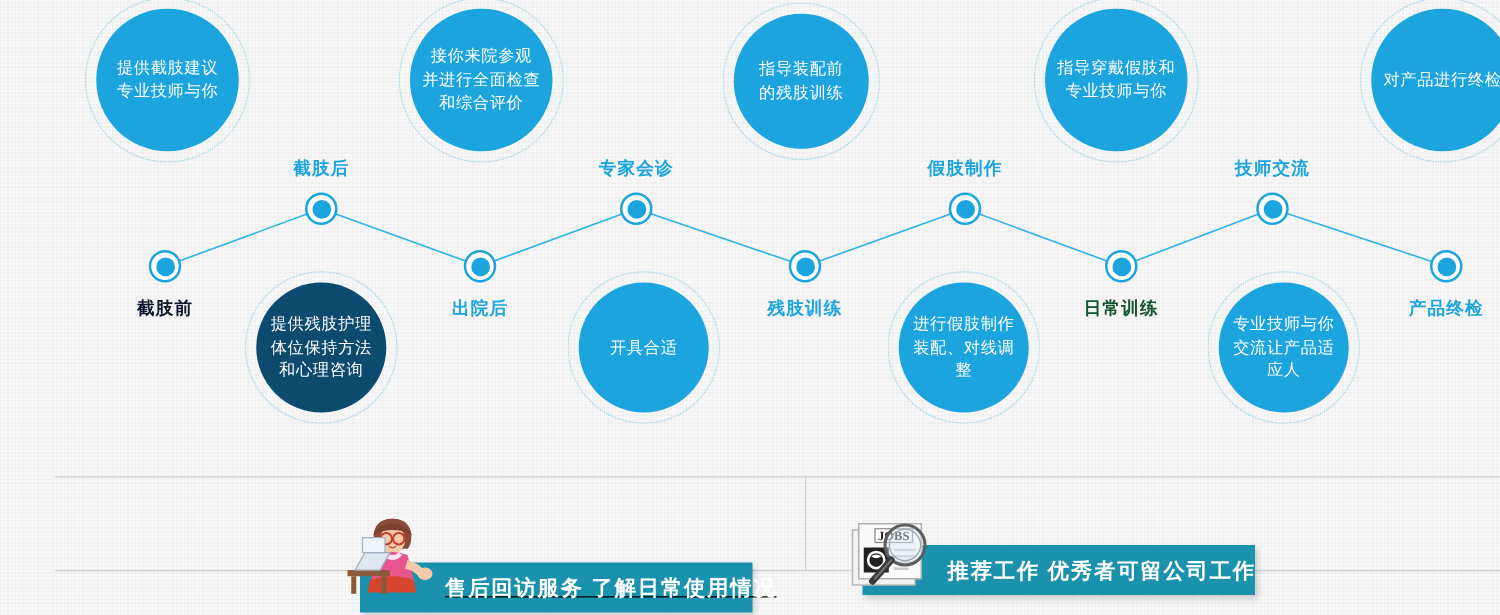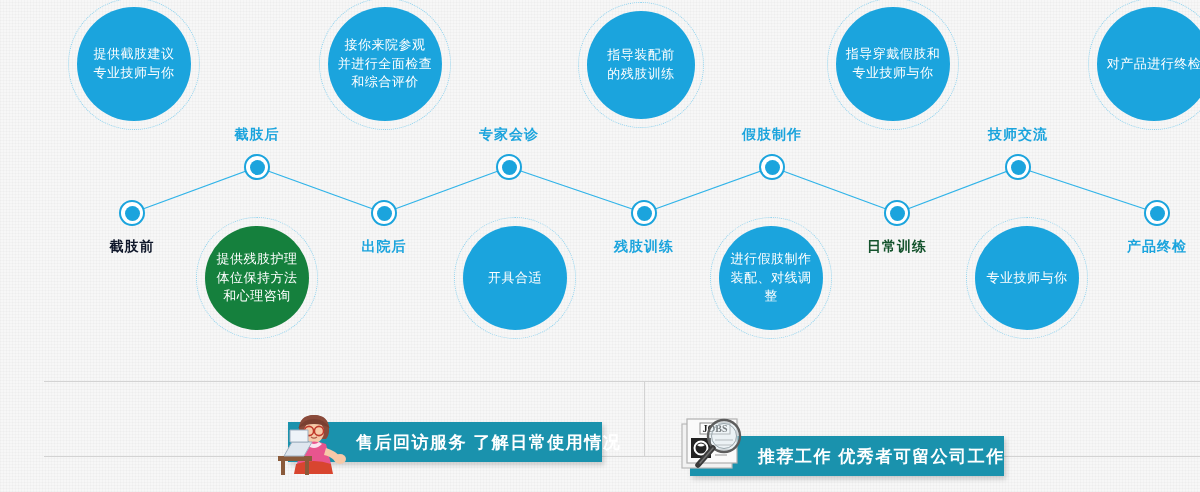--- a/index.html
+++ b/index.html
@@ -141,21 +141,21 @@
           <div>专业技师与你</div>
         </span>
       </div>
       <div class="halo" style="left: 1044px; top: -2px; width: 132px; height: 132px;"></div>
       <div class="bubble" style="left: 1053px; top: 7px; width: 114px; height: 114px; font-size: 13px; background: rgb(27, 164, 221);">
         <span class="btxt">
           <div>对产品进行终检</div>
         </span>
       </div>
       <div class="halo" style="left: 152px; top: 217px; width: 122px; height: 122px;"></div>
-      <div class="bubble" style="left: 161px; top: 226px; width: 104px; height: 104px; font-size: 13px; background: #15803d;">
+      <div class="bubble" style="left: 161px; top: 226px; width: 104px; height: 104px; font-size: 13px; background: #0c4a6e;">
         <span class="btxt">
           <div>提供残肢护理</div>
           <div>体位保持方法</div>
           <div>和心理咨询</div>
         </span>
       </div>
       <div class="halo" style="left: 410px; top: 217px; width: 122px; height: 122px;"></div>
       <div class="bubble" style="left: 419px; top: 226px; width: 104px; height: 104px; font-size: 13px; background: rgb(27, 164, 221);">
         <span class="btxt">
           <div>开具合适</div>
@@ -165,20 +165,21 @@
       <div class="bubble" style="left: 675px; top: 226px; width: 104px; height: 104px; font-size: 13px; background: rgb(27, 164, 221);">
         <span class="btxt">
           <div>进行假肢制作</div>
           <div>装配、对线调整</div>
         </span>
       </div>
       <div class="halo" style="left: 922px; top: 217px; width: 122px; height: 122px;"></div>
       <div class="bubble" style="left: 931px; top: 226px; width: 104px; height: 104px; font-size: 13px; background: rgb(27, 164, 221);">
         <span class="btxt">
           <div>专业技师与你</div>
+          <div>交流让产品适应人</div>
         </span>
       </div>
     </div>
 
   <div id="node-layer">
       <div class="node" style="left: 75px; top: 200px; border-color: rgb(27, 164, 221);"></div>
       <div class="nlabel" style="left: 88px; top: 238px; color: #0f172a;">截肢前</div>
       <div class="node" style="left: 200px; top: 154px; border-color: rgb(27, 164, 221);"></div>
       <div class="nlabel" style="left: 213px; top: 126px; color: rgb(27, 164, 221);">截肢后</div>
       <div class="node" style="left: 327px; top: 200px; border-color: rgb(27, 164, 221);"></div>
@@ -196,21 +197,21 @@
       <div class="node" style="left: 1100px; top: 200px; border-color: rgb(27, 164, 221);"></div>
       <div class="nlabel" style="left: 1113px; top: 238px; color: rgb(27, 164, 221);">产品终检</div>
     </div>
 
   <div class="rule-h" style="left:0;top:381px;width:1200px;"></div>
   <div class="rule-v" style="left:600px;top:381px;height:75px;"></div>
   <div class="rule-h" style="left:0;top:456px;width:600px;"></div>
   <div class="rule-h" style="left:600px;top:456px;width:600px;"></div>
 
   <div id="banner-layer">
-      <div class="banner" style="left: 244px; top: 422px; width: 314px; background: rgb(26, 146, 173);">
+      <div class="banner" style="left: 244px; top: 450px; width: 314px; background: rgb(26, 146, 173); text-decoration: underline;">
         <span class="btext" style="margin-left: 68px;">售后回访服务  了解日常使用情况</span>
       </div>
       <div class="bicon" style="left: 232px; top: 414px;"><svg width="74" height="62" viewBox="0 0 74 62" xmlns="http://www.w3.org/2000/svg">
           <ellipse cx="38" cy="14" rx="15" ry="13" fill="#8a4a3a"></ellipse>
           <path d="M23 16 q0 -15 15 -15 q15 0 15 15 q0 6 -3 9 l-24 0 q-3 -3 -3 -9z" fill="#8a4a3a"></path>
           <ellipse cx="38" cy="18" rx="10" ry="11" fill="#f6c9a8"></ellipse>
           <circle cx="33" cy="17" r="4.6" fill="none" stroke="#c0392b" stroke-width="1.6"></circle>
           <circle cx="43" cy="17" r="4.6" fill="none" stroke="#c0392b" stroke-width="1.6"></circle>
           <path d="M37.6 17 h0.8" stroke="#c0392b" stroke-width="1.6"></path>
           <path d="M35 23 q3 2.4 6 0" stroke="#b05a4a" stroke-width="1.2" fill="none"></path>

